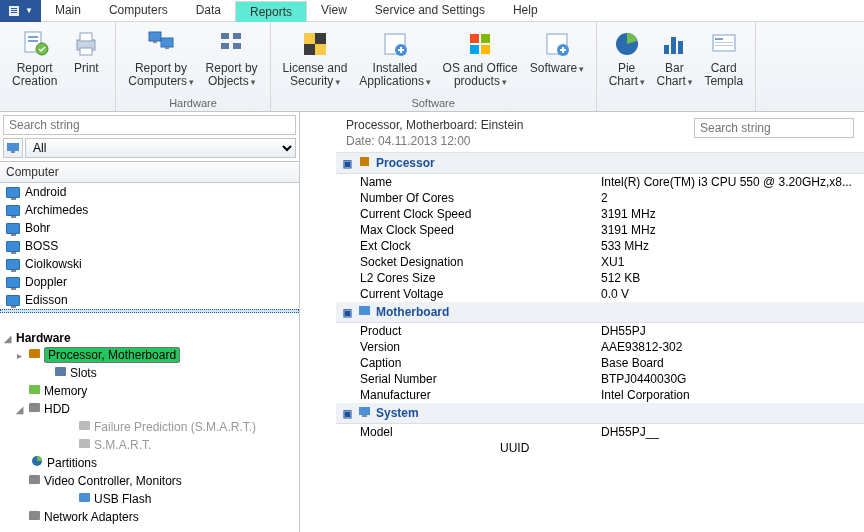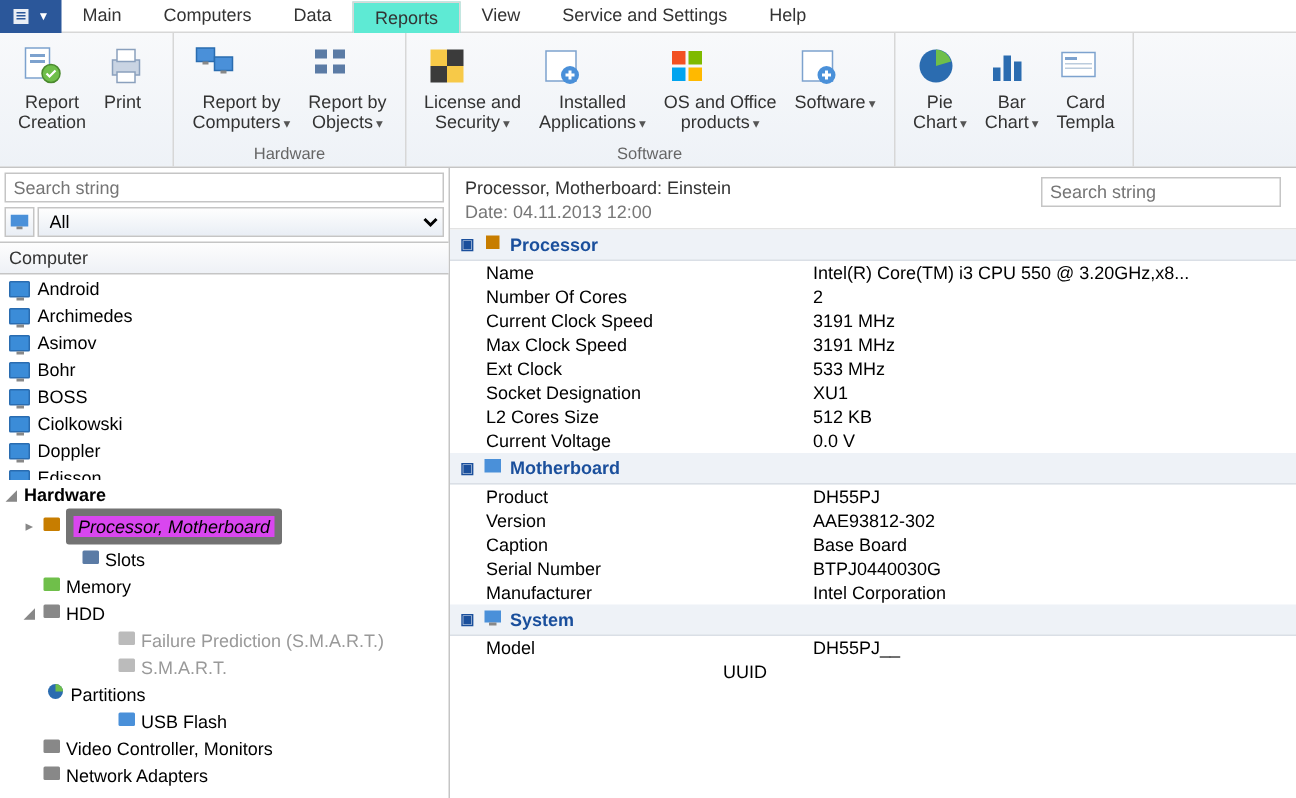--- a/index.html
+++ b/index.html
@@ -9,27 +9,27 @@
 .menubar { display: flex; align-items: center; background: #fff; border-bottom: 1px solid #d7d7d7; height: 22px; }
 .file-tab { background: #2b579a; color: #fff; padding: 2px 8px; display: flex; align-items: center; height: 22px; }
 .file-tab svg { margin-right: 3px; }
 .menuitem { padding: 3px 14px; color: #333; cursor: default; }
 .menuitem.active { background: #5eead4; border: 1px solid #d7d7d7; border-bottom: none; position: relative; top: 1px; }
 
 
 .ribbon { display: flex; background: linear-gradient(#f8f9fb,#eef2f7); border-bottom: 1px solid #c5c5c5; height: 90px; }
 .ribbon-group { display: flex; flex-direction: column; border-right: 1px solid #d7d7d7; padding: 3px 6px 1px; }
 .ribbon-buttons { display: flex; flex: 1; }
-.ribbon-btn { display: flex; flex-direction: column; align-items: flex-start; justify-content: flex-start; padding: 2px 6px; min-width: 46px; cursor: pointer; }
+.ribbon-btn { display: flex; flex-direction: column; align-items: center; justify-content: flex-start; padding: 2px 6px; min-width: 46px; cursor: pointer; }
 .ribbon-btn .ico { height: 34px; display: flex; align-items: center; justify-content: center; }
 .ribbon-btn .lbl { text-align: center; color: #333; line-height: 13px; margin-top: 1px; }
 .ribbon-group-label { text-align: center; color: #666; font-size: 11px; padding: 1px 0; }
 
 
-.main { display: flex; height: calc(532px - 112px); }
+.main { display: flex; height: calc(532px - 112px); gap: 36px; }
 .left { width: 300px; display: flex; flex-direction: column; border-right: 1px solid #c5c5c5; }
 .right { flex: 1; display: flex; flex-direction: column; overflow: hidden; }
 
 .search-row { padding: 3px; }
 .search-input { width: 100%; height: 20px; border: 1px solid #c5c5c5; padding: 2px 5px; color: #999; }
 .filter-row { display: flex; padding: 0 3px 3px; }
 .filter-row select { flex: 1; height: 20px; border: 1px solid #c5c5c5; padding: 0 3px; background: linear-gradient(#fefefe,#e9eef5); }
 .filter-icon { width: 20px; height: 20px; border: 1px solid #c5c5c5; margin-right: 2px; display: flex; align-items: center; justify-content: center; background: linear-gradient(#fefefe,#e9eef5); }
 
 .col-header { background: linear-gradient(#fdfdfd,#eef1f6); border-top: 1px solid #c5c5c5; border-bottom: 1px solid #c5c5c5; padding: 3px 6px; color: #333; }
@@ -39,35 +39,35 @@
 .list-item.selected { background: #cde6f7; border: 1px dotted #2b579a; padding: 1px 5px; }
 .mon-icon { width: 14px; height: 11px; background: #3b8cd8; border: 1px solid #2a6cb0; border-radius: 1px; position: relative; }
 .mon-icon::after { content: ""; position: absolute; bottom: -3px; left: 4px; width: 5px; height: 2px; background: #888; }
 
 .tree { font-size: 12px; padding: 2px 0 6px; }
 .tree .row { display: flex; align-items: center; padding: 1px 2px; gap: 3px; white-space: nowrap; }
 .tree .indent1 { padding-left: 14px; }
 .tree .indent2 { padding-left: 40px; }
 .tree .indent3 { padding-left: 64px; }
 .exp { width: 11px; height: 11px; display: inline-flex; align-items: center; justify-content: center; font-size: 10px; color: #888; }
-.tree .sel { background: #d946ef; border: 5px solid #737373; border-radius: 2px; padding: 0 3px; font-style: italic; }
+.tree .sel { background: #22c55e; border: 1px solid #737373; border-radius: 2px; padding: 0 3px; }
 .bold { font-weight: 700; }
 
 
 .right-header { display: flex; align-items: flex-start; padding: 6px 10px 4px; gap: 10px; }
 .right-title { font-size: 12px; color: #333; }
 .right-date { color: #777; margin-top: 2px; }
 .right-search { margin-left: auto; width: 160px; height: 20px; border: 1px solid #c5c5c5; padding: 2px 5px; color: #999; }
 
 .proptable { overflow-y: auto; border-top: 1px solid #e3e3e3; }
 .section { background: #eef2f7; border-bottom: 1px solid #dadfe6; padding: 2px 6px; color: #1a4f9c; font-weight: 700; display: flex; align-items: center; gap: 5px; }
 .section .exp { color: #1a4f9c; }
 .prop-row { display: flex; padding: 1px 6px; justify-content: center; }
 .prop-name { width: 236px; padding-left: 18px; }
-.prop-val { flex: 1; white-space: nowrap; overflow: hidden; text-overflow: ellipsis; }
+.prop-val { flex: 1; white-space: nowrap; overflow: hidden; text-overflow: ellipsis; margin-left: 23px; }
 .left-wrap { position: relative; flex: 1; display: flex; flex-direction: column; overflow: hidden; }
 .left .list { position: relative; }
 
 .drop { font-size: 9px; margin-left: 2px; color: #555; }
 </style>
 </head>
 <body>
 
 <div class="menubar">
   <div class="file-tab">
@@ -251,24 +251,20 @@
           <div class="list-item">
             <span class="mon-icon"></span>
             <span>Android</span>
           </div>
           <div class="list-item">
             <span class="mon-icon"></span>
             <span>Archimedes</span>
           </div>
           <div class="list-item">
             <span class="mon-icon"></span>
-            <span>Asimov</span>
-          </div>
-          <div class="list-item">
-            <span class="mon-icon"></span>
             <span>Bohr</span>
           </div>
           <div class="list-item">
             <span class="mon-icon"></span>
             <span>BOSS</span>
           </div>
           <div class="list-item">
             <span class="mon-icon"></span>
             <span>Ciolkowski</span>
           </div>
@@ -330,33 +326,33 @@
             <span>S.M.A.R.T.</span>
           </div>
           <div class="row indent3" style="color: rgb(0, 0, 0); padding-left: 17px;">
             <span class="exp"></span>
             <span><svg width="13" height="13">
                 <circle cx="6" cy="6" r="5" fill="#2b6cb0"></circle>
                 <path d="M6 6 L6 1 A5 5 0 0 1 11 6 Z" fill="#6fbf4a"></path>
               </svg></span>
             <span>Partitions</span>
           </div>
+          <div class="row indent1">
+            <span class="exp"></span>
+            <span><svg width="13" height="13">
+                <rect x="1" y="2" width="11" height="9" fill="#888" rx="1"></rect>
+              </svg></span>
+            <span>Video Controller, Monitors</span>
+          </div>
           <div class="row indent3" style="color: rgb(0, 0, 0);">
             <span class="exp"></span>
             <span><svg width="13" height="13">
                 <rect x="1" y="2" width="11" height="9" fill="#4a90d9" rx="1"></rect>
               </svg></span>
             <span>USB Flash</span>
-          </div>
-          <div class="row indent1">
-            <span class="exp"></span>
-            <span><svg width="13" height="13">
-                <rect x="1" y="2" width="11" height="9" fill="#888" rx="1"></rect>
-              </svg></span>
-            <span>Video Controller, Monitors</span>
           </div>
           <div class="row indent1">
             <span class="exp"></span>
             <span><svg width="13" height="13">
                 <rect x="1" y="2" width="11" height="9" fill="#888" rx="1"></rect>
               </svg></span>
             <span>Network Adapters</span>
           </div>
         </div>
     </div>

